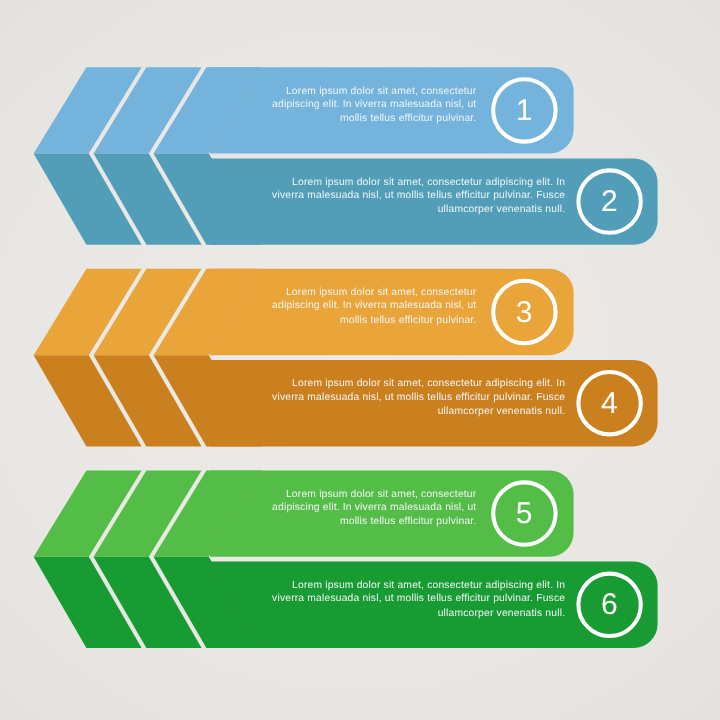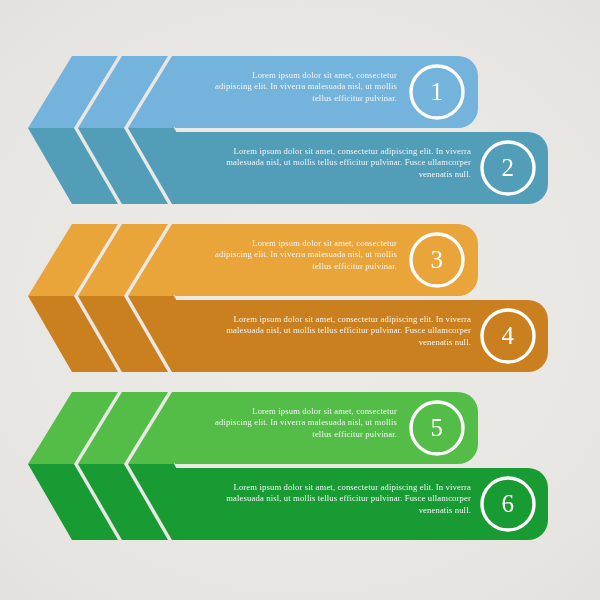--- a/index.html
+++ b/index.html
@@ -13,21 +13,20 @@
     font-family: "Liberation Sans", sans-serif;
     background: #eae8e5;
   }
   #stage {
     position: relative;
     width: 600px;
     height: 600px;
     background:
       radial-gradient(ellipse 520px 460px at 300px 300px, #ecebe8 0%, #e9e7e4 55%, #e2dfdb 100%);
     overflow: hidden;
-    font-family: Liberation Serif, serif;
   }
   .infographic-svg {
     position: absolute;
     left: 0;
     top: 0;
     width: 600px;
     height: 600px;
     display: block;
   }
   .band-text {

